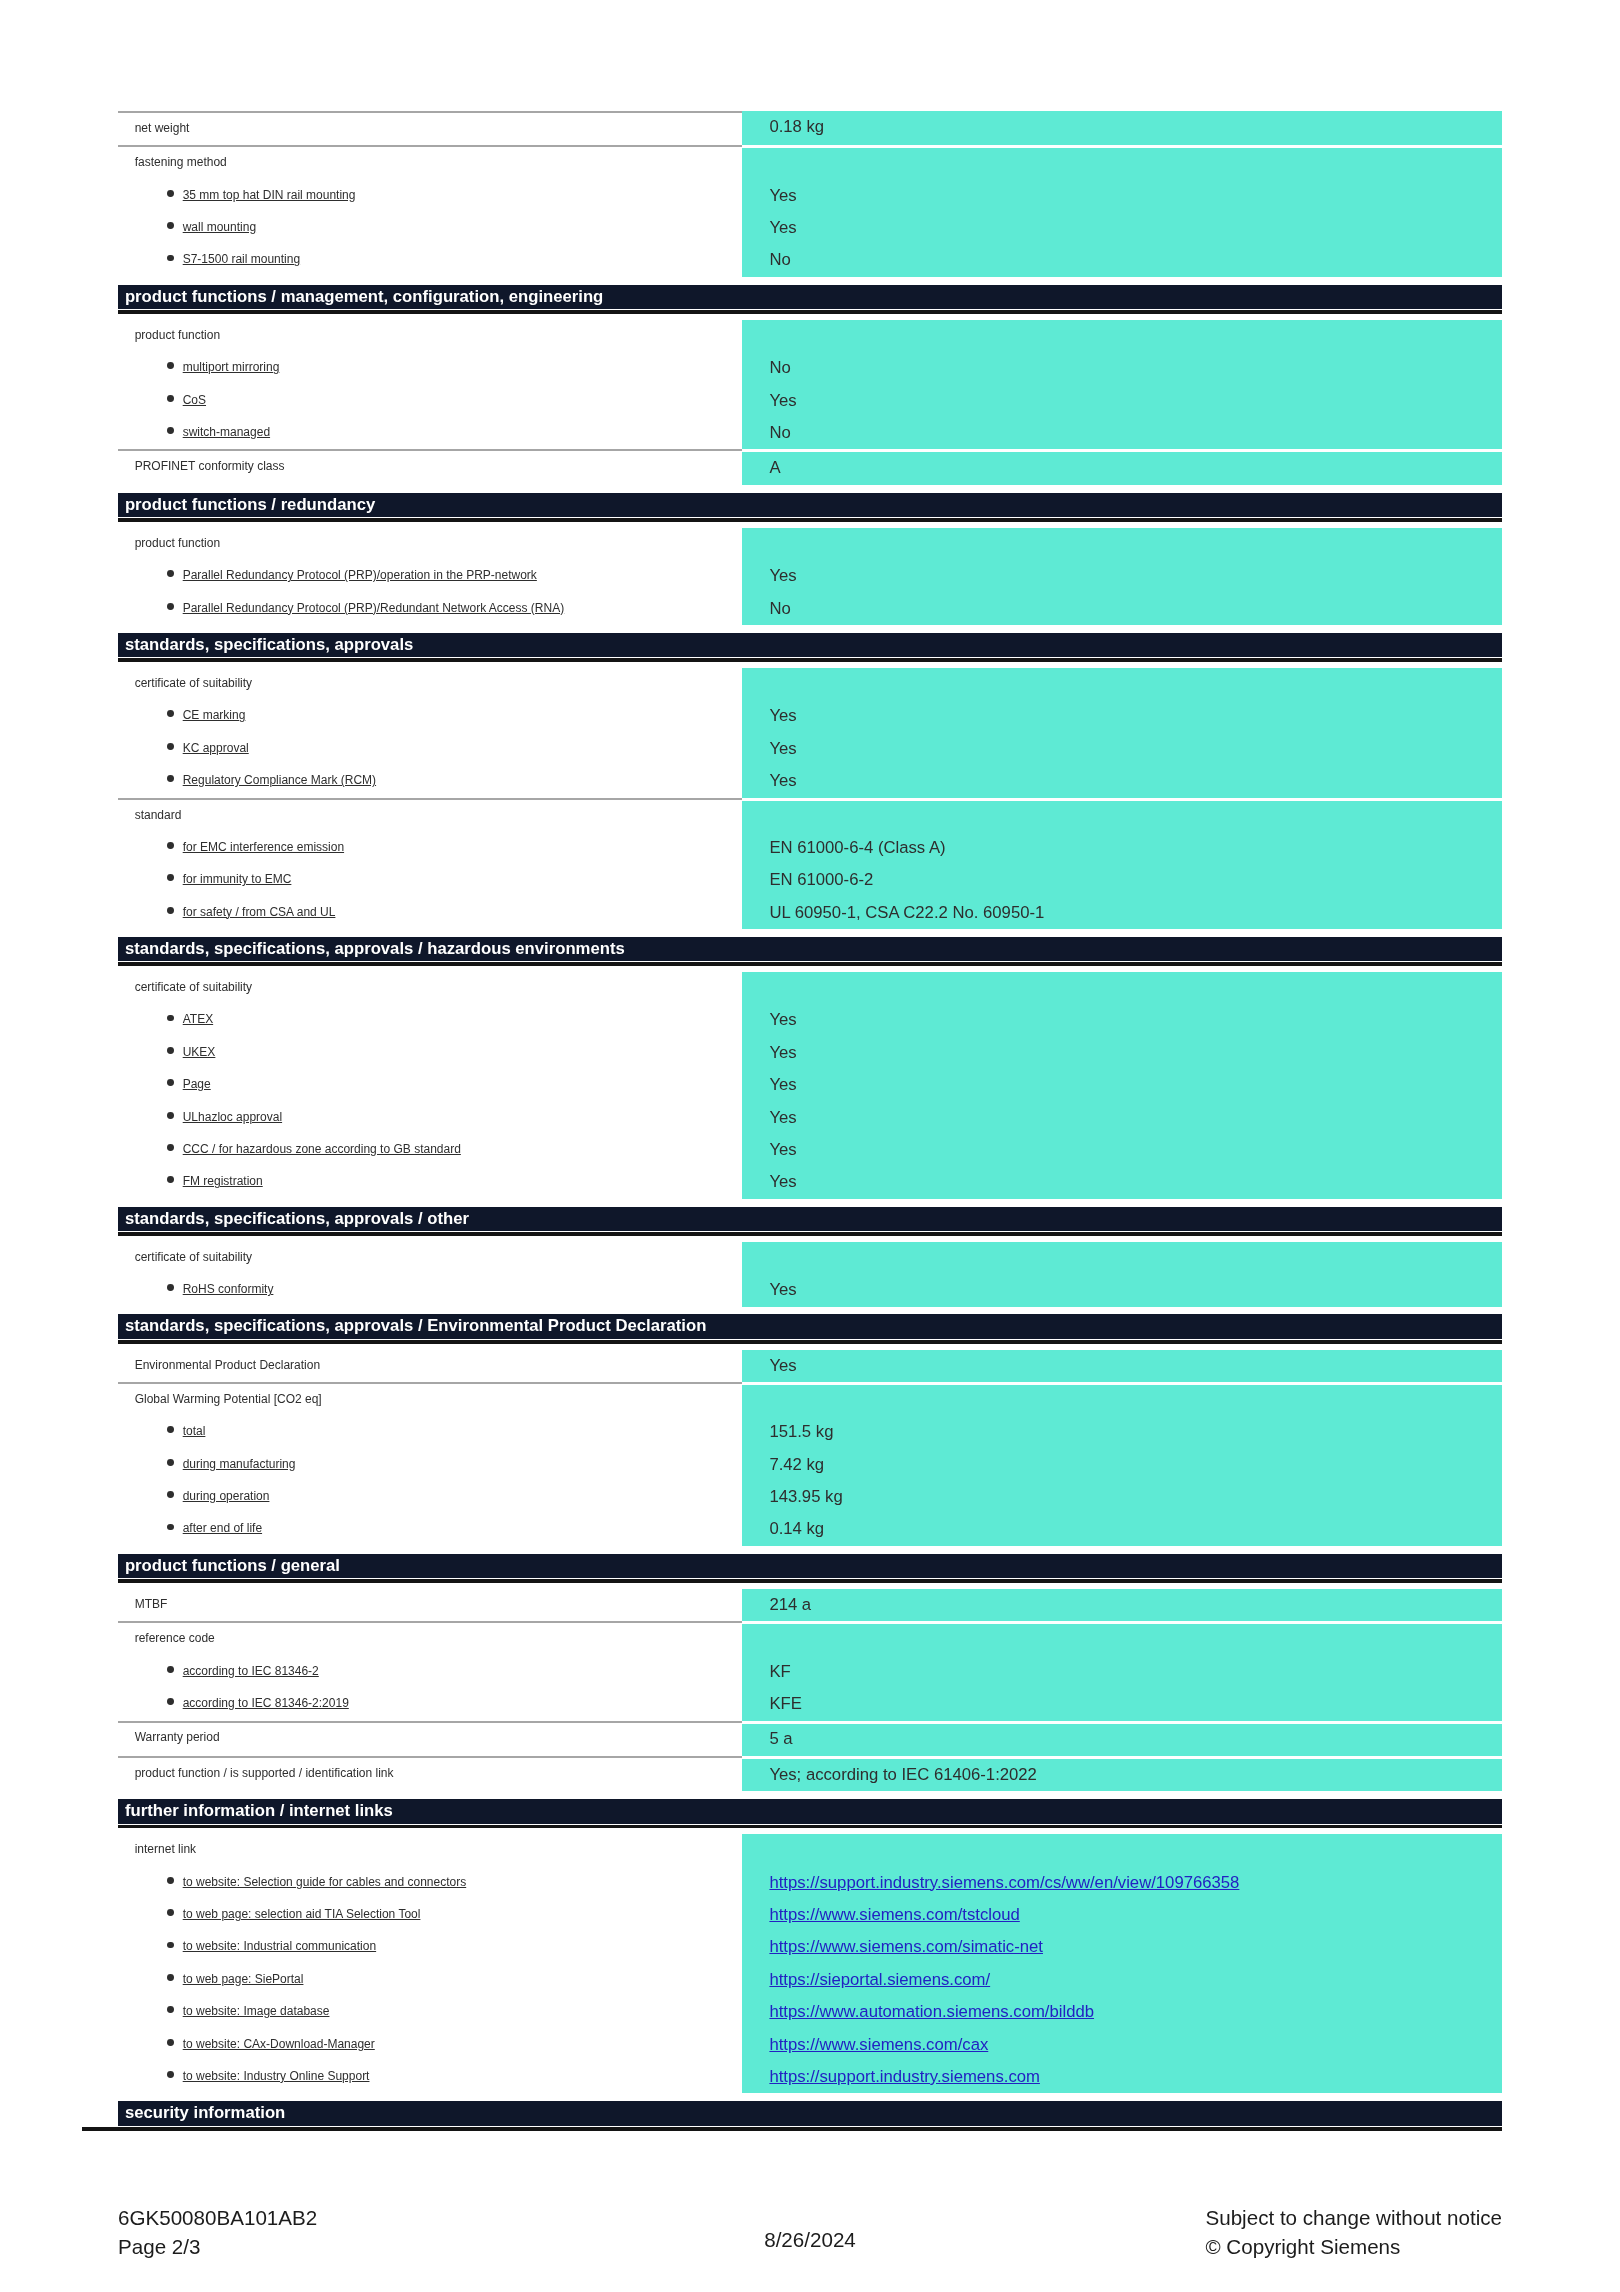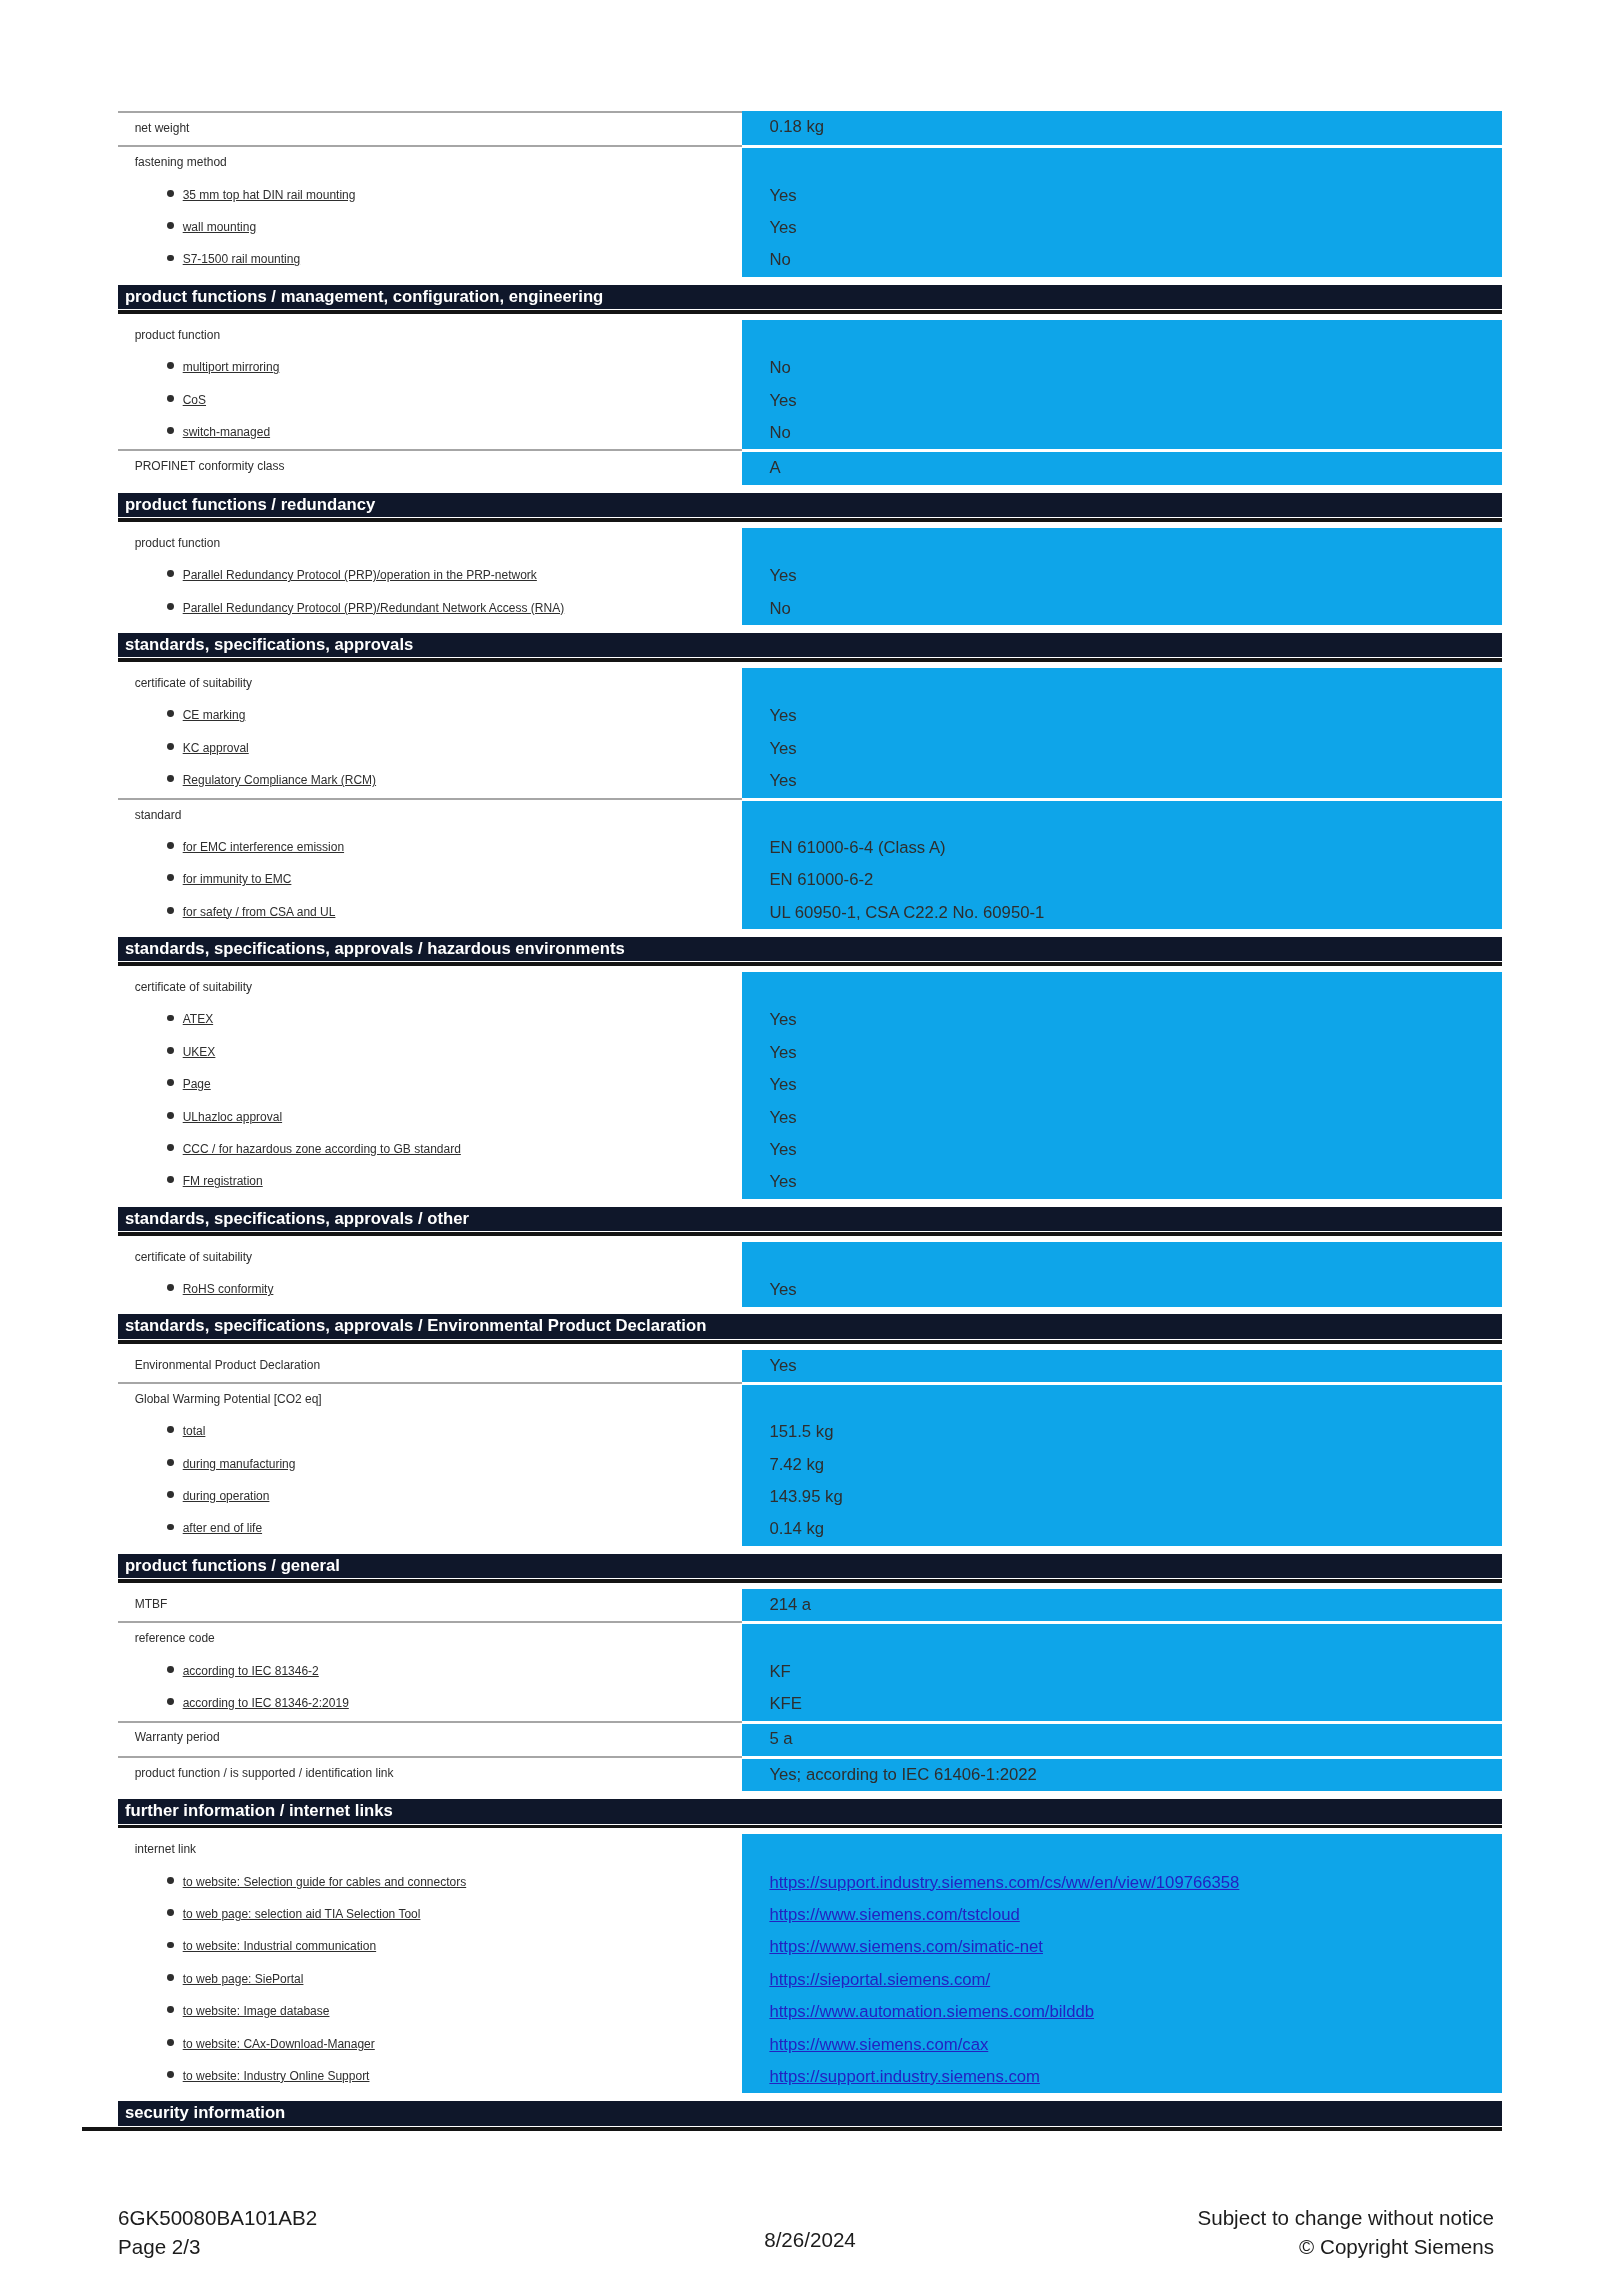--- a/index.html
+++ b/index.html
@@ -17,38 +17,38 @@
   .sec-rule{height:3.9px;background:#141414;margin-top:1px;margin-bottom:5.9px;}
   .section:last-child .sec-rule{margin-left:-36px;width:1420px;}
   .group{}
   .row{display:flex;align-items:stretch;}
   .cell-l{
     width:624px;box-sizing:border-box;padding:5.9px 19.6px 6.9px 16.7px;
     font-size:12px;line-height:19.6px;background:#ffffff;
   }
   .cell-l.bullet{padding-left:49px;padding-right:113px;text-decoration:underline;}
   .cell-r{
-    flex:1;box-sizing:border-box;background:#0ea5e9;
+    flex:1;box-sizing:border-box;background:#5eead4;
     padding:5.9px 9.8px 6.9px 27.4px;font-size:16.7px;line-height:19.6px;
   }
   .group + .group .row:first-child .cell-l{border-top:2px solid #a6a6a6;}
   .group + .group .row:first-child .cell-r{border-top:3.9px solid #ffffff;}
   .section:first-child .group:first-child .row:first-child .cell-l{border-top:2px solid #a6a6a6;}
   .bullet-ic{
     display:inline-block;width:6.9px;height:6.9px;border-radius:50%;
     background:#2e2e2e;margin-right:8.8px;vertical-align:2px;
   }
   .spec-link{color:#2222c2;text-decoration:underline;}
   #footer{
     position:absolute;left:118px;top:2203px;width:1384px;
     font-size:20.6px;line-height:29px;color:#1c1c1c;
   }
   .f-left{position:absolute;left:0;top:0;}
   .f-center{position:absolute;left:0;right:0;top:22px;text-align:center;}
-  .f-right{position:absolute;right:8px;top:0;text-align:right;}
+  .f-right{position:absolute;right:0;top:0;}
 </style>
 </head>
 <body>
 
 <div id="spec-table">
     <div class="section">
       <div class="group">
         <div class="row">
           <div class="cell-l"><span>net weight</span></div>
           <div class="cell-r"><span>0.18 kg</span></div>

